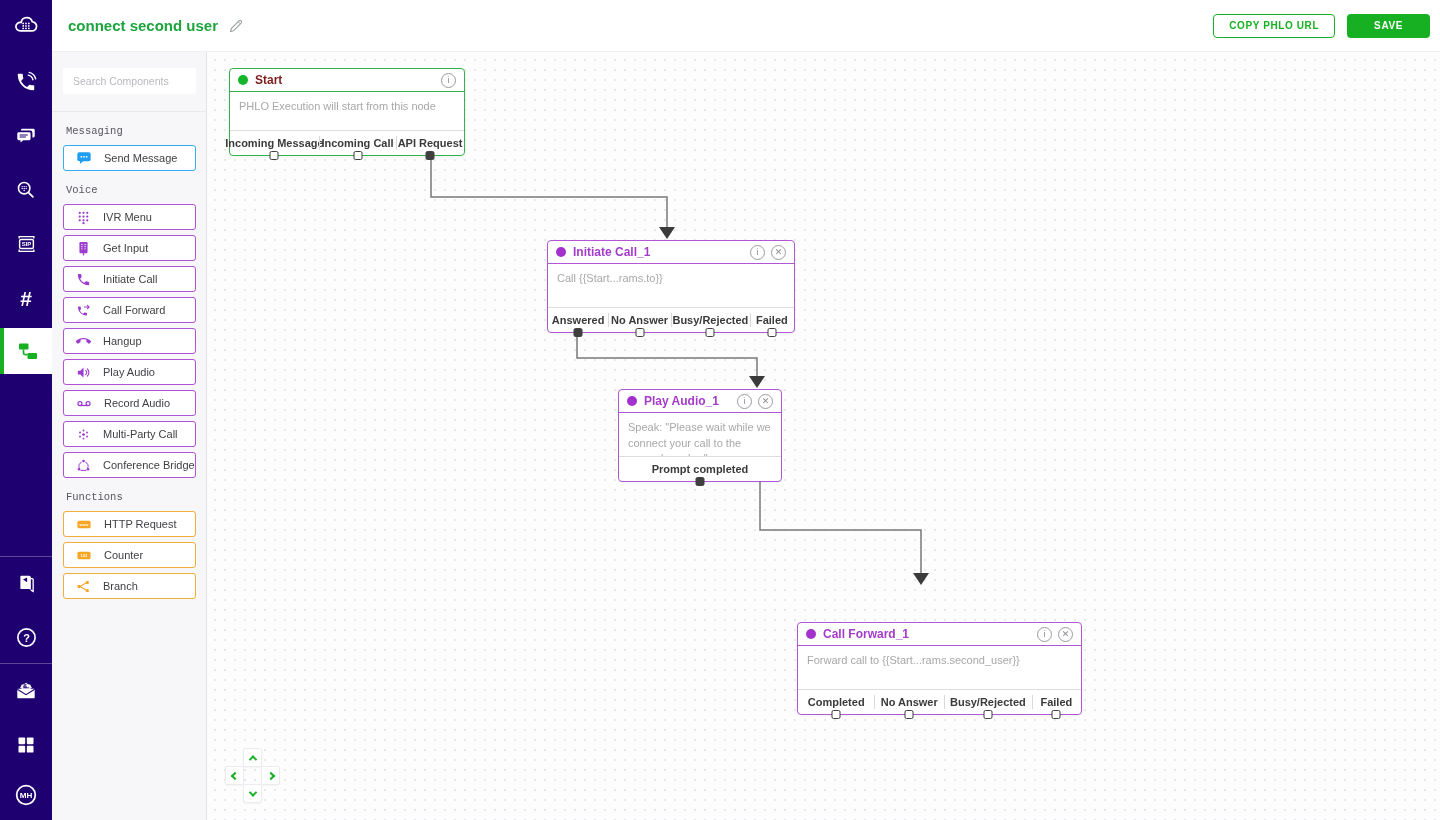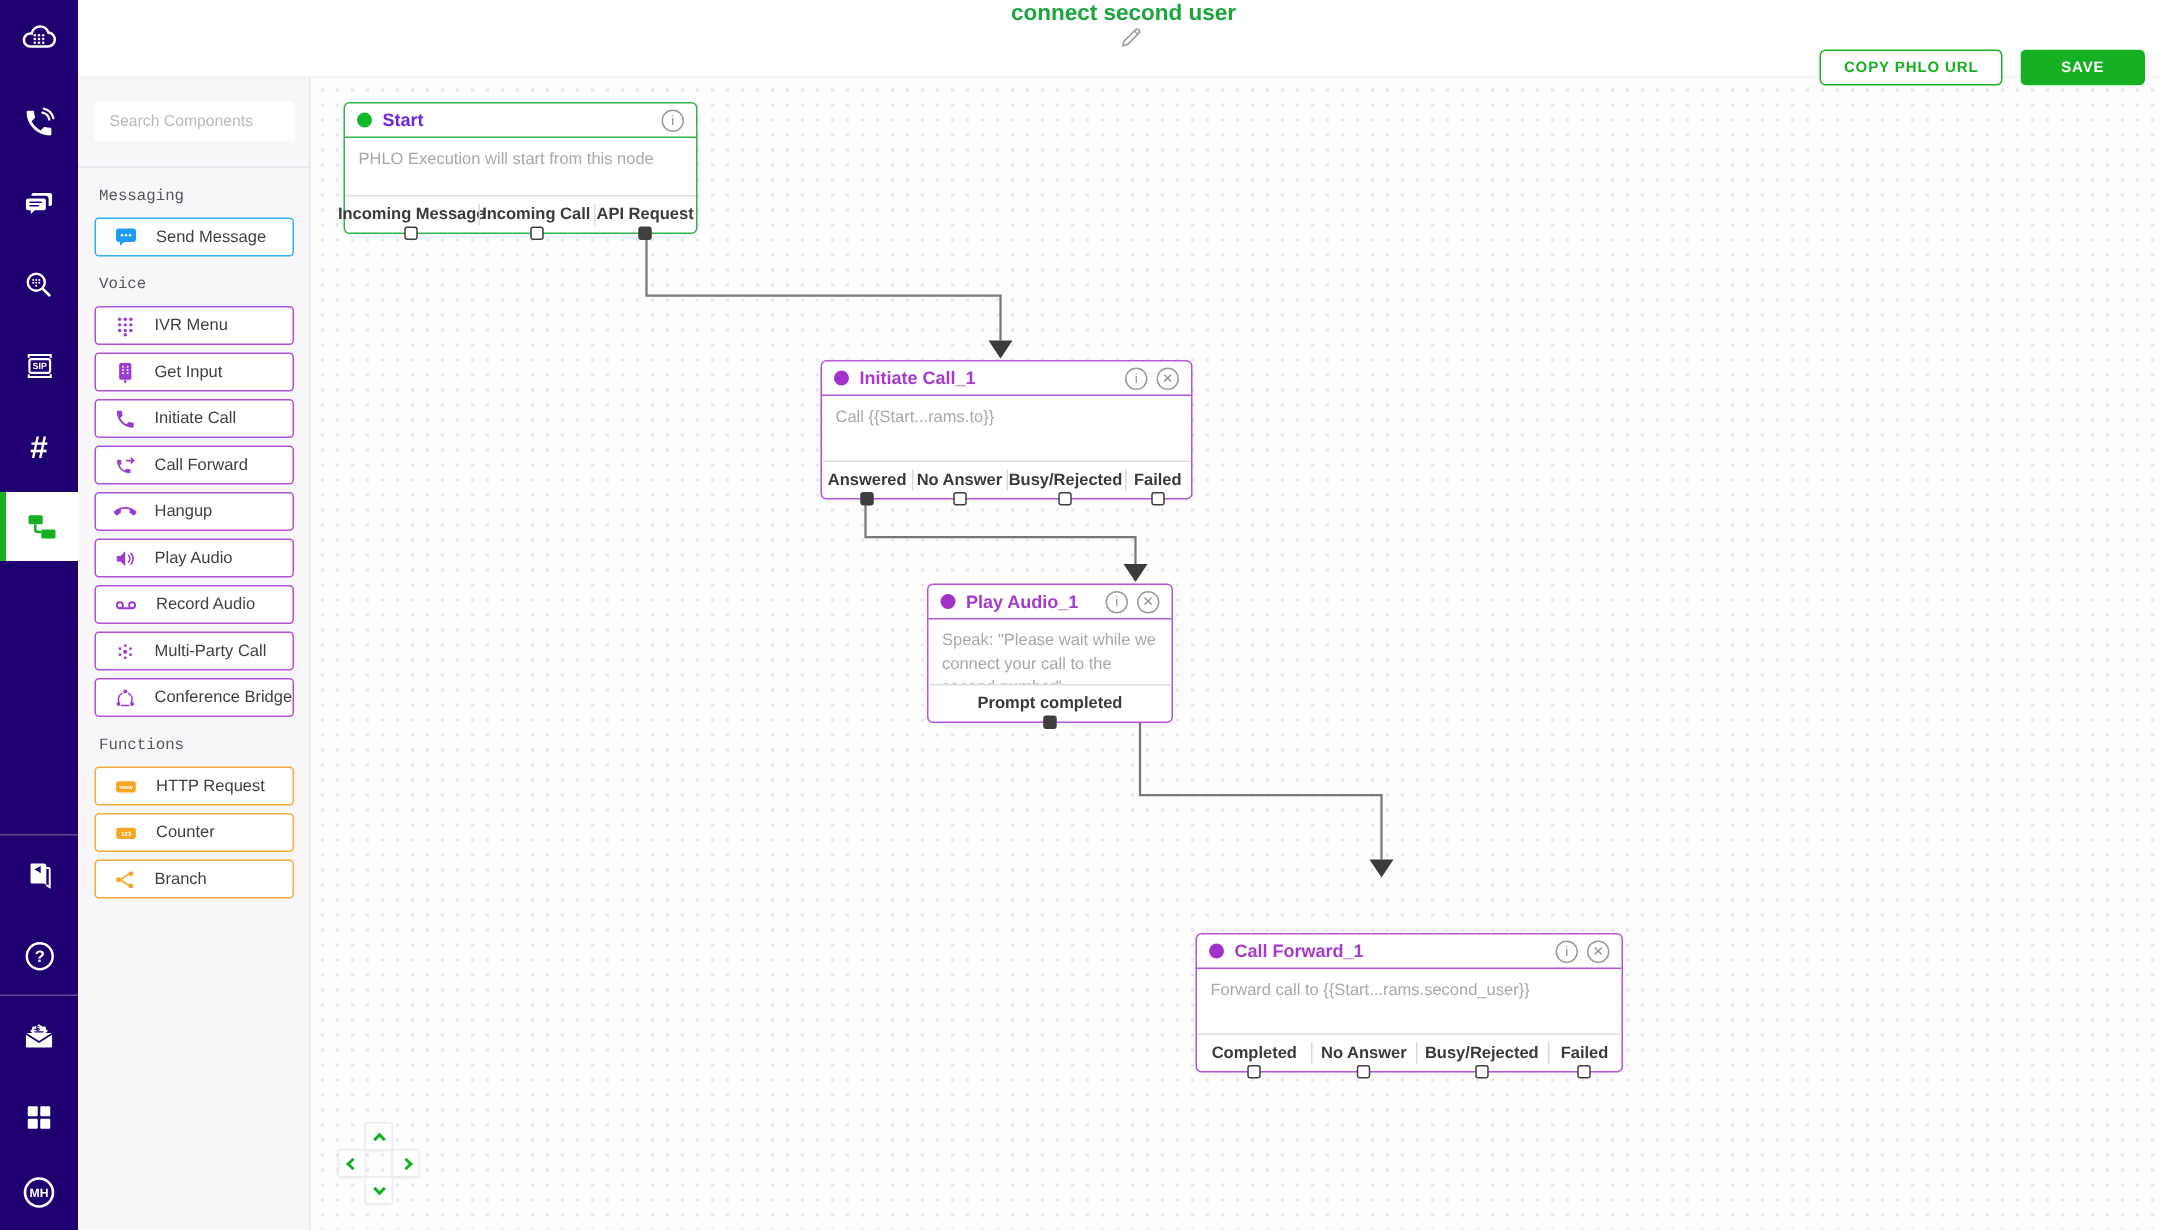--- a/index.html
+++ b/index.html
@@ -14,21 +14,21 @@
   .rail-item svg { display:block; }
   .rail-item.active { height:46px; background:#fff; border-left:4px solid #17b022; }
   .rail-spacer { flex:1 1 auto; }
   .rail-divider { width:52px; height:1px; background:rgba(255,255,255,.28); flex:0 0 auto; }
   .sip-text { fill:#fff; font-size:6.5px; font-weight:bold; font-family:"Liberation Sans",sans-serif; }
   .hash-glyph { color:#fff; font-size:21px; font-weight:bold; line-height:1; }
   .avatar-text { fill:#fff; font-size:7.5px; font-weight:bold; font-family:"Liberation Sans",sans-serif; }
 
   
   .header { position:absolute; left:52px; top:0; right:0; height:52px; background:#fff;
-            display:flex; align-items:center; padding:0 10px 0 16px; border-bottom:1px solid #f0f0f2; z-index:9;flex-direction:column; }
+            display:flex; align-items:center; padding:0 10px 0 16px; border-bottom:1px solid #f0f0f2; z-index:9; }
   .phlo-title { color:#1ba53c; font-size:15px; font-weight:700; }
   .edit-pencil { margin-left:10px; display:flex; align-items:center; cursor:pointer; }
   .header-actions { margin-left:auto; display:flex; align-items:center; gap:12px; }
   .btn { font-size:10px; font-weight:700; letter-spacing:.6px; border-radius:4px; height:24px;
          display:flex; align-items:center; justify-content:center; cursor:pointer; border:1px solid transparent; }
   .btn-outline { background:#fff; border-color:#17b022; color:#17b022; padding:0 15px; }
   .btn-solid { background:#17b022; color:#fff; padding:0 26px; }
 
   
   .panel { position:absolute; left:52px; top:52px; width:155px; bottom:0; background:#f7f7f9;
@@ -57,21 +57,21 @@
           display:flex; flex-direction:column; box-shadow:0 1px 3px rgba(40,40,60,.05); cursor:move; }
   .node-green { border-color:#33b44a; }
   .node-purple { border-color:#b157d6; }
   .node-head { height:23px; display:flex; align-items:center; gap:7px; padding:0 8px; flex:0 0 auto; }
   .node-green .node-head { border-bottom:1px solid #33b44a; }
   .node-purple .node-head { border-bottom:1px solid #b157d6; }
   .ndot { width:10px; height:10px; border-radius:50%; flex:0 0 auto; }
   .ndot-green { background:#14b72a; }
   .ndot-purple { background:#a332cc; }
   .ntitle { font-size:12px; font-weight:700; white-space:nowrap; }
-  .t-green { color:#6d28d9; }
+  .t-green { color:#7f1d1d; }
   .t-purple { color:#a43bcb; }
   .head-icons { margin-left:auto; display:flex; gap:6px; }
   .icon-circle { width:15px; height:15px; border-radius:50%; border:1px solid #9a9aa2; color:#8b8b93;
                  font-size:9px; display:flex; align-items:center; justify-content:center; background:#fff;
                  cursor:pointer; line-height:1; }
   .node-body { flex:1 1 auto; padding:7px 9px; font-size:11px; color:#a8a8a8; line-height:1.42; overflow:hidden; }
   .node-foot { flex:0 0 25px; display:flex; border-top:1px solid #dddde2; position:relative; }
   .out { position:relative; display:flex; align-items:center; justify-content:center;
          font-size:11px; font-weight:600; color:#3a3a3a; white-space:nowrap; }
   .out:not(:first-child)::before { content:''; position:absolute; left:0; top:5px; bottom:5px; width:1px; background:#d9d9dd; }

